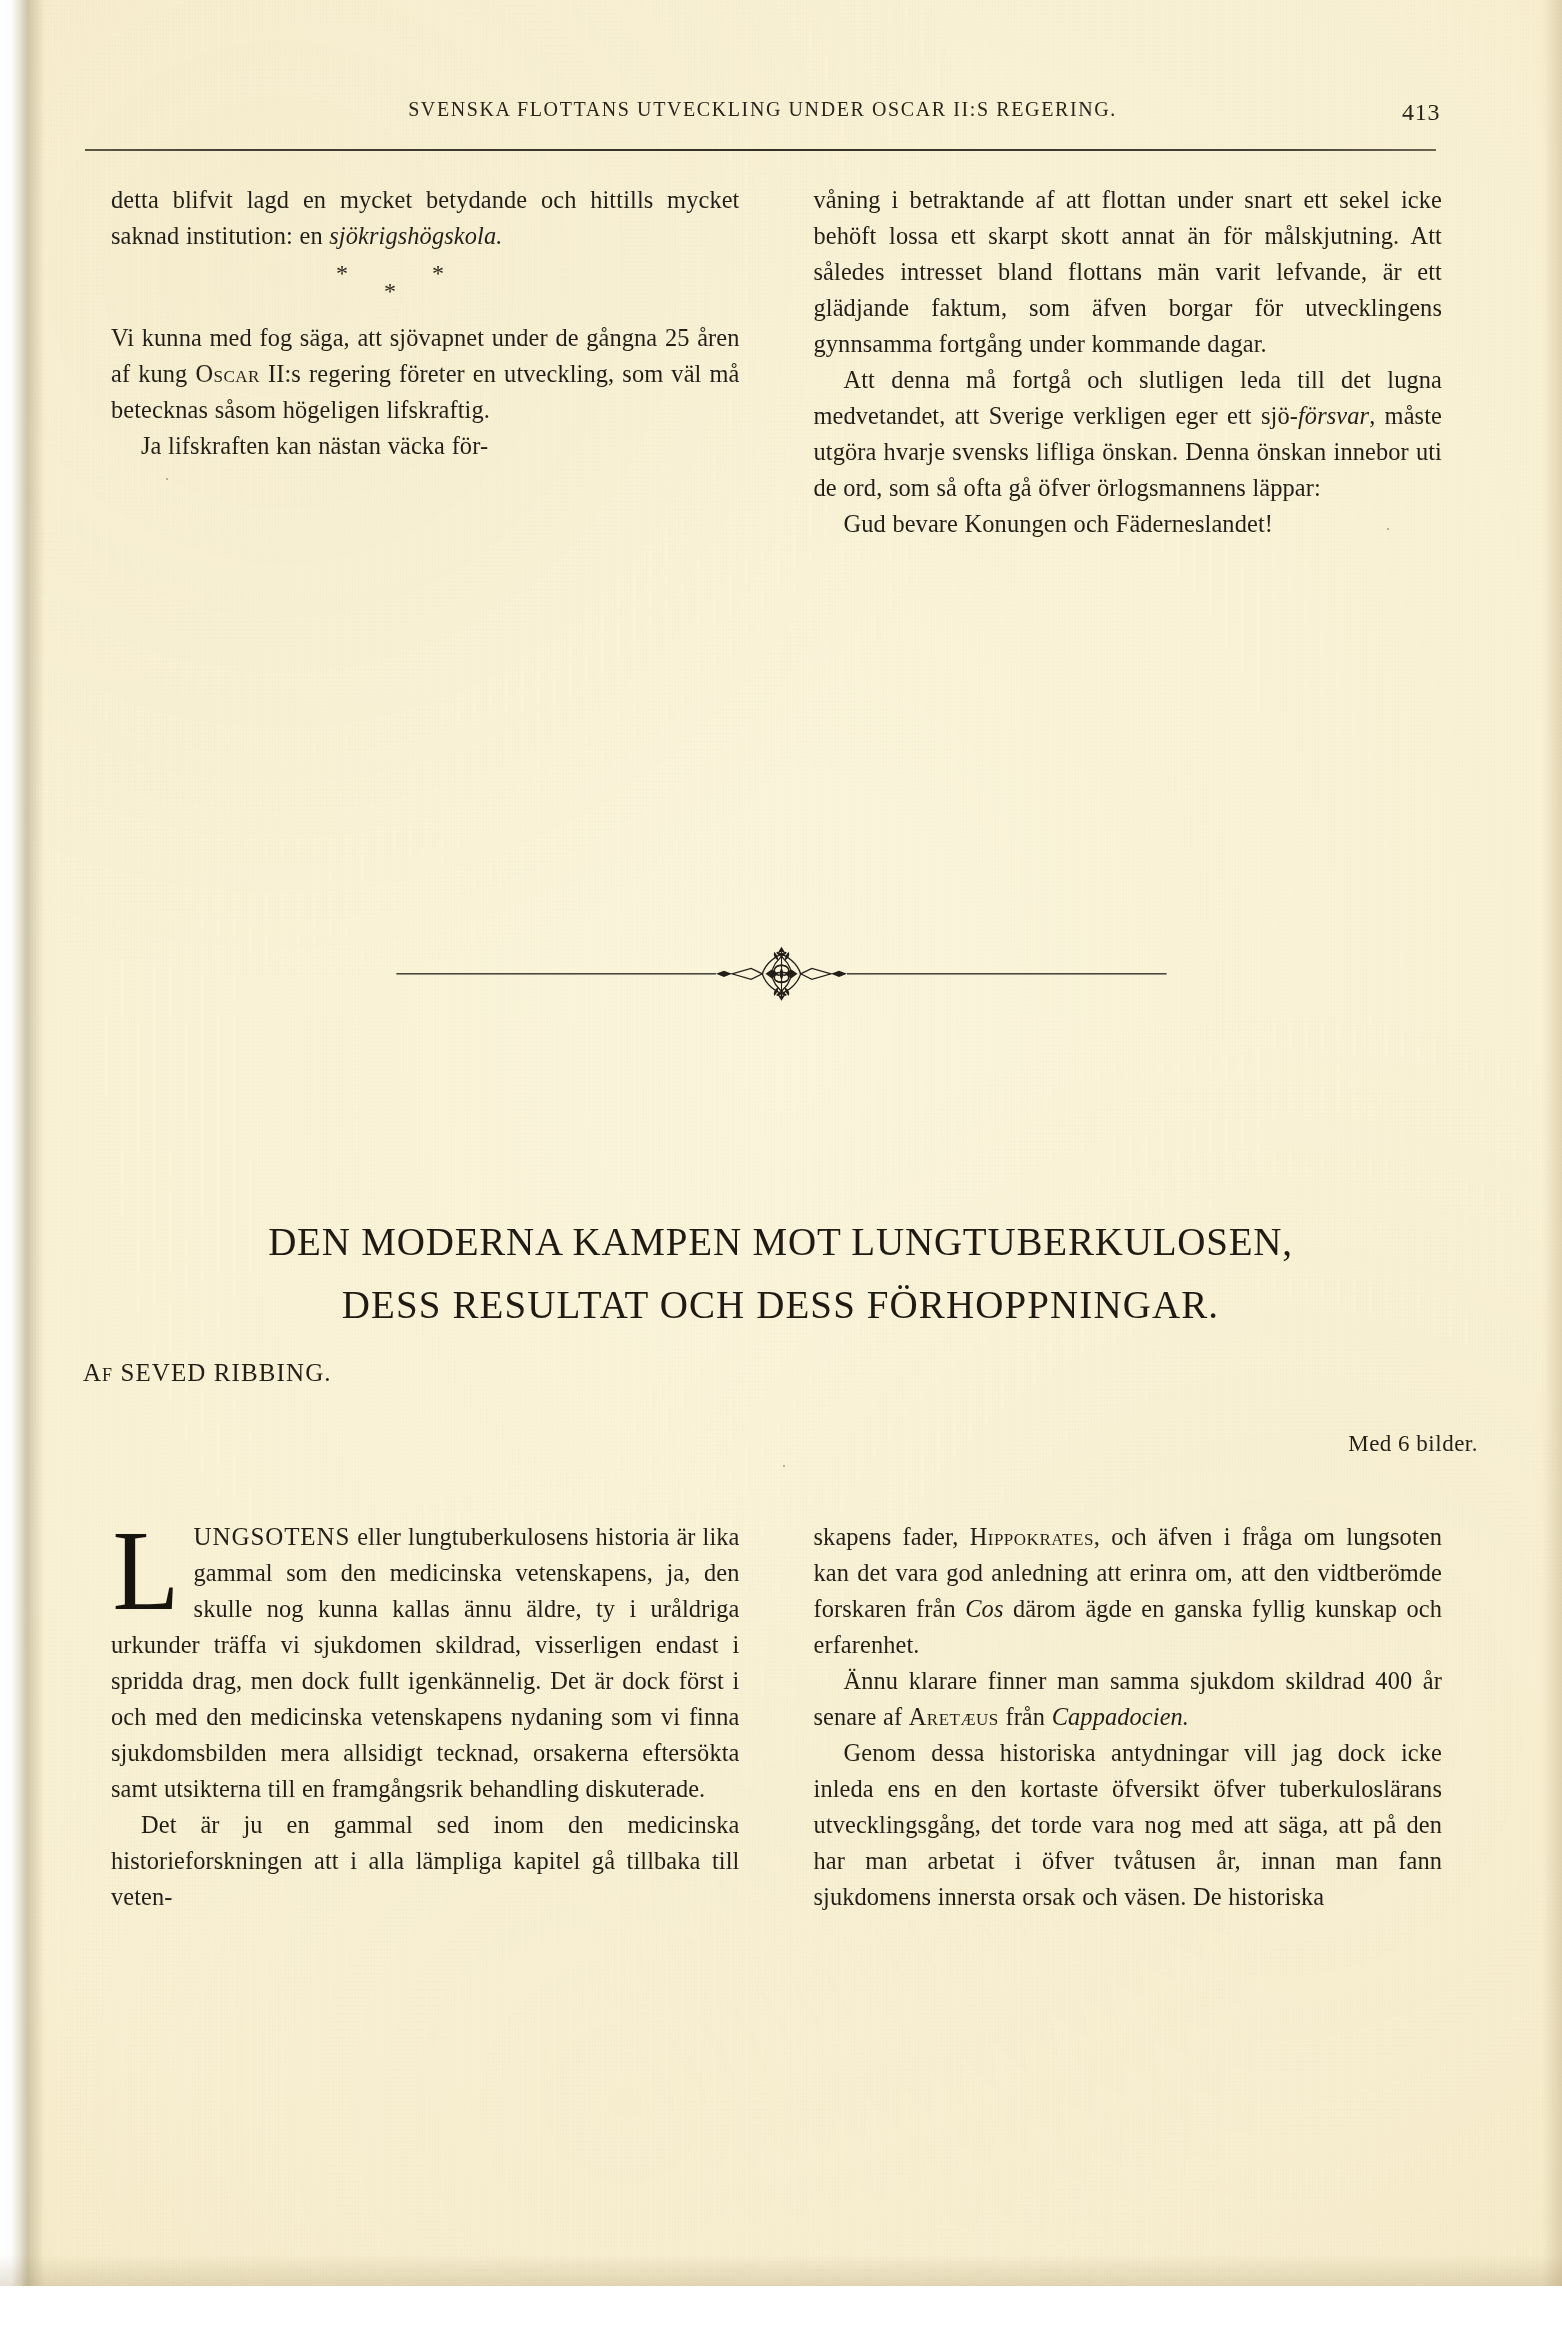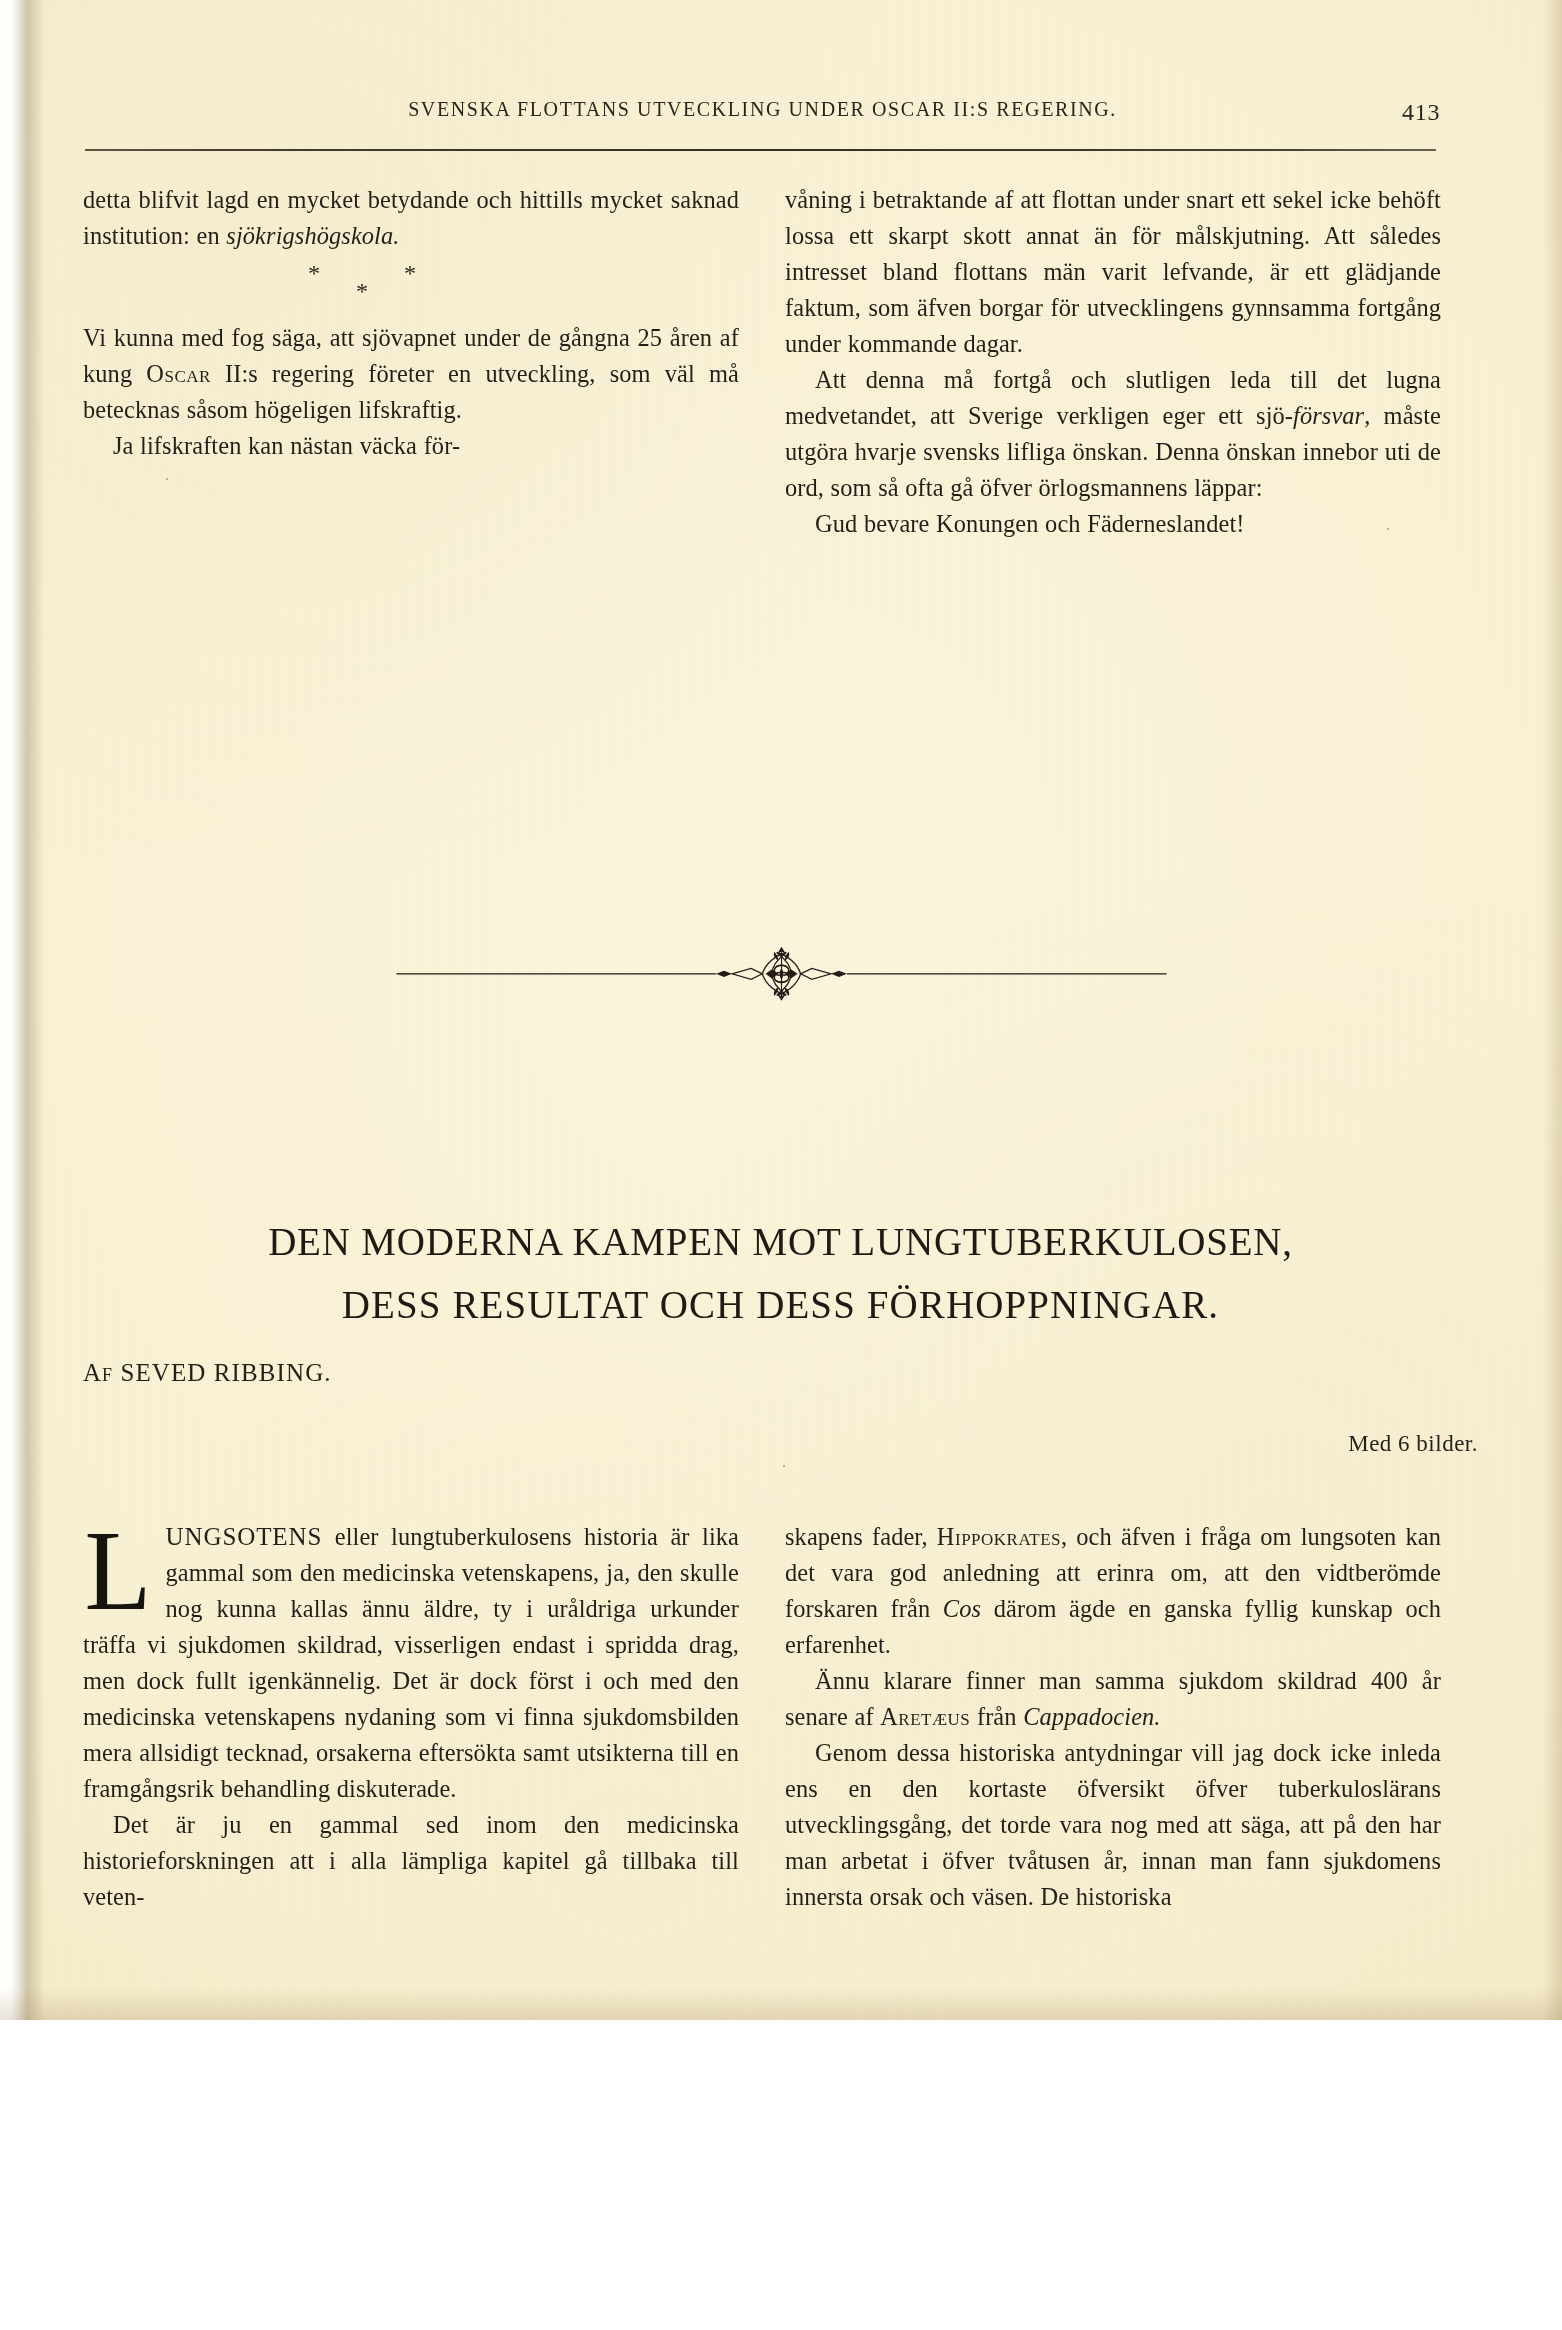--- a/index.html
+++ b/index.html
@@ -4,21 +4,21 @@
 <style>
   html, body {
     margin: 0;
     padding: 0;
     background: #ffffff;
   }
 
   #page {
     position: relative;
     width: 1563px;
-    height: 2020px;
+    height: 2286px;
     overflow: hidden;
     background:
       radial-gradient(ellipse 120% 100% at 50% 45%, #fbf5dc 0%, #f8f0d2 55%, #f2e7c3 82%, #ece0b9 100%);
     font-family: "Liberation Serif", "DejaVu Serif", serif;
     color: #231f18;
   }
 
   
   #grain {
     position: absolute;
@@ -98,20 +98,21 @@
   .cols {
     position: absolute;
     display: flex;
     gap: 46px;
   }
   #cols-top { left: 83px; top: 182px; width: 1359px; }
   #cols-bottom { left: 83px; top: 1519px; width: 1359px; }
 
   .col {
     width: 656px;
+    margin-left: 28px;
   }
 
   p.body {
     margin: 0;
     text-align: justify;
     text-align-last: left;
     font-size: 24.4px;
     line-height: 36px;
     letter-spacing: 0.1px;
     color: #231f18;

